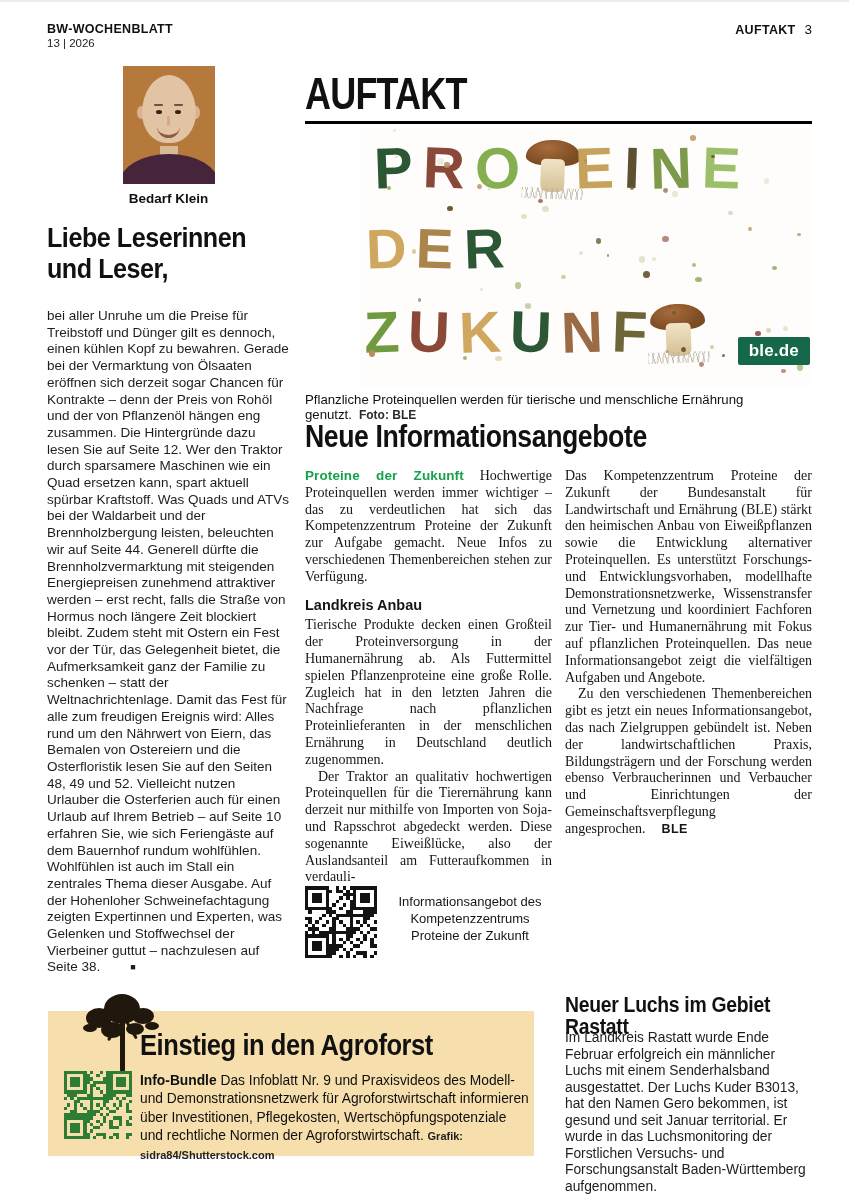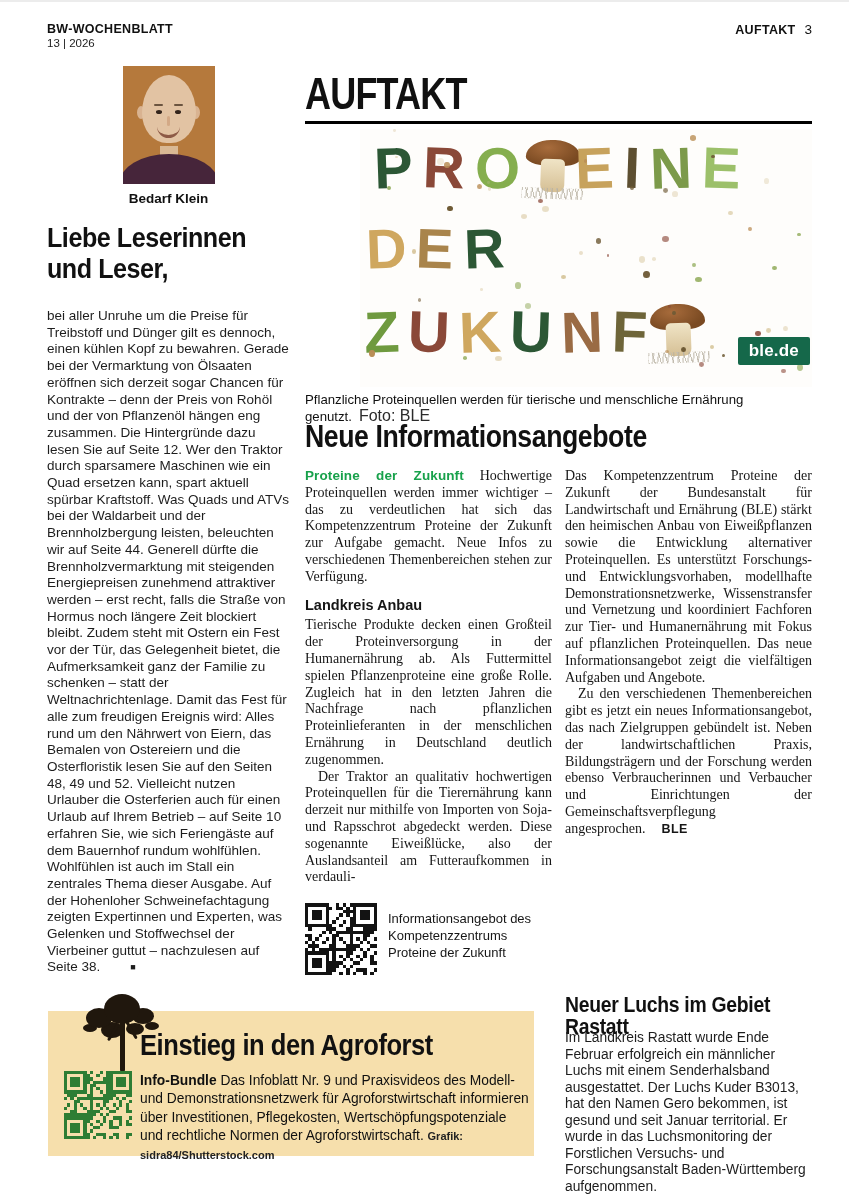--- a/index.html
+++ b/index.html
@@ -53,34 +53,34 @@
          border-radius:50% 50% 42% 42% / 72% 72% 36% 36%;}
   .m-stem{position:absolute;left:50%;top:34%;transform:translateX(-50%);width:.42em;height:.58em;
           background:linear-gradient(#f0e4c6,#d5bf94);border-radius:.08em .08em .12em .12em;}
   .m-roots{position:absolute;left:50%;bottom:-4%;transform:translateX(-50%);width:1.05em;height:.2em;
            background:repeating-linear-gradient(100deg,#b6afa0 0 1px,transparent 1px 5px),
                       repeating-linear-gradient(75deg,#c4beb0 0 1px,transparent 1px 6px);opacity:.9;}
   .seed{position:absolute;border-radius:50%;}
   .badge{position:absolute;right:2px;top:208px;background:var(--badge-green,#15684a);color:#fff;
          font-weight:bold;font-size:17px;padding:4px 11px;border-radius:2px;letter-spacing:.2px;}
   .hero-caption{position:absolute;left:305px;top:390px;width:507px;font-size:13.2px;color:#101010;}
-  .hero-caption .credit{font-size:16px;color:#2b2b2b;margin-left:7px;font-weight:normal;}
+  .hero-caption .credit{font-size:12px;color:#2b2b2b;margin-left:7px;font-weight:bold;}
   .article-title{position:absolute;left:305px;top:419px;font-size:31px;font-weight:bold;line-height:1;
                  letter-spacing:-.5px;transform:scaleX(.86);transform-origin:left top;}
   .cols{position:absolute;left:305px;top:466px;width:507px;display:flex;gap:13px;}
   .col{width:247px;font-family:"Liberation Serif",serif;font-size:14px;line-height:16.8px;
        text-align:justify;color:#161616;}
   .col p{margin:0;}
   .col p.indent{text-indent:13px;}
   .kicker{font-family:"Liberation Sans",sans-serif;font-weight:bold;font-size:13.5px;
           color:var(--accent-green,#18a14b);letter-spacing:.1px;}
   .subhead{font-family:"Liberation Sans",sans-serif;font-weight:bold;font-size:14.5px;
            margin:11px 0 4px;text-align:left;}
-  .qr-row{display:flex;gap:11px;margin-top:17px;align-items:flex-start;
-          font-family:"Liberation Sans",sans-serif;text-align:left;}
+  .qr-row{display:flex;gap:11px;align-items:flex-start;
+          font-family:"Liberation Sans",sans-serif;text-align:center;}
   .qr{display:grid;flex:0 0 auto;}
   .qr i{display:block;}
   .qr-info{width:72px;height:72px;}
   .qr-caption{font-size:13px;line-height:17px;padding-top:7px;}
   .byline{font-family:"Liberation Sans",sans-serif;font-weight:bold;font-size:12.5px;
           margin-left:16px;letter-spacing:.4px;}
   
   .agro-box{position:absolute;left:48px;top:1009px;width:486px;height:145px;background:var(--box-beige,#f6dfac);}
   .tree{position:absolute;left:70px;top:990px;width:100px;height:84px;}
   .tree-crown{position:absolute;left:34px;top:2px;width:36px;height:30px;background:#20170d;border-radius:50%;

